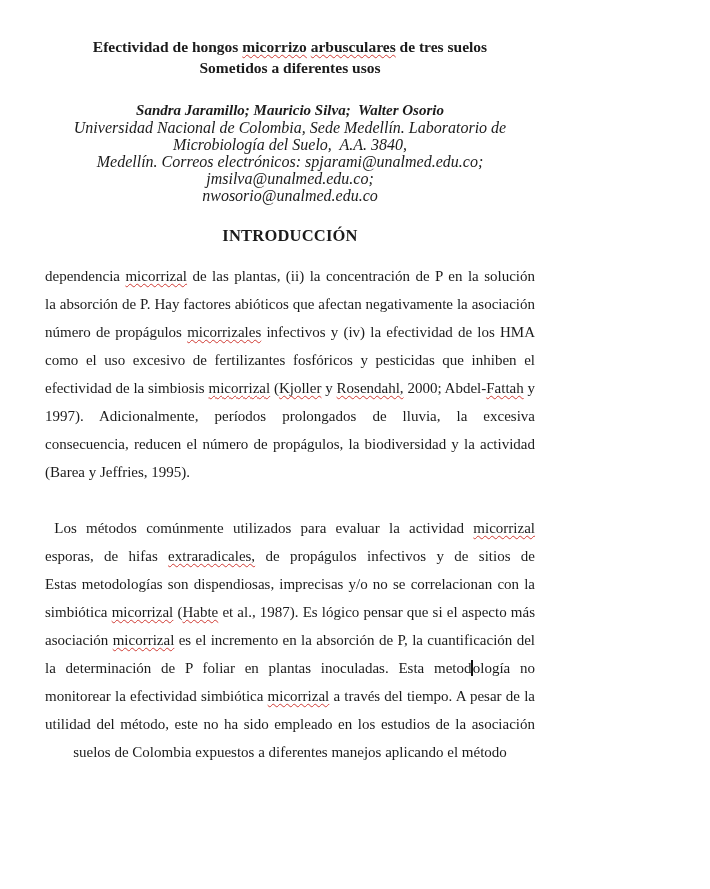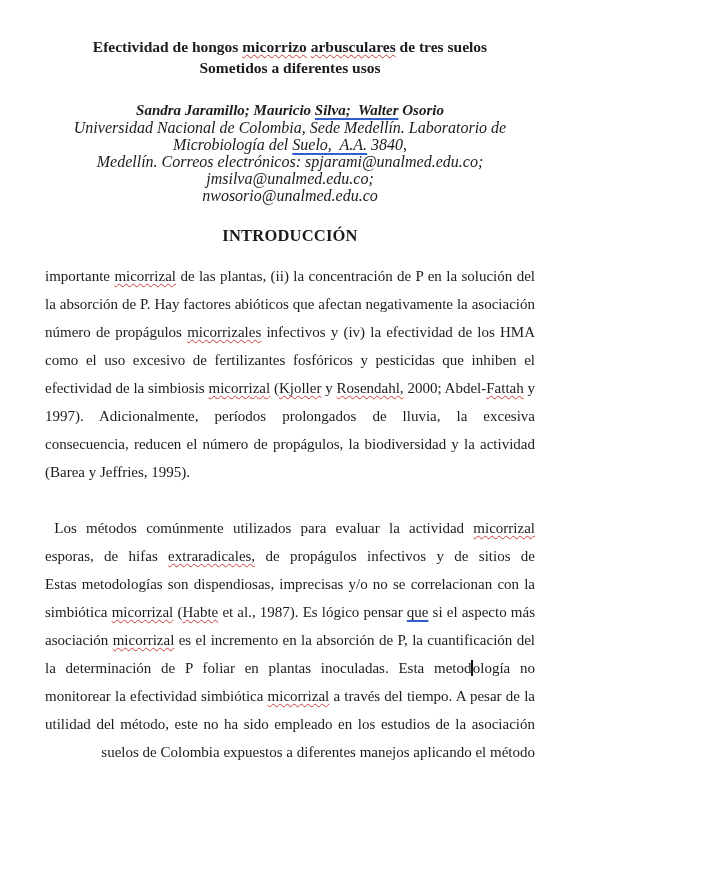--- a/index.html
+++ b/index.html
@@ -9,28 +9,28 @@
     font-family:"Liberation Serif","DejaVu Serif",serif;
     position:relative;
   }
   .title{margin:36px 0 0;font-size:15.5px;line-height:21px;font-weight:bold;text-align:center;}
   .authors{margin:24px 0 0;font-size:15px;line-height:17px;font-weight:bold;font-style:italic;text-align:center;}
   .affil-line{font-size:16px;line-height:17px;font-style:italic;text-align:center;}
   .section-heading{margin:22px 0 16px;font-size:16.5px;line-height:20px;font-weight:bold;text-align:center;letter-spacing:.2px;}
   .para{margin-top:4px;font-size:15px;}
   .para.second{margin-top:28px;}
   .line{line-height:28px;height:28px;overflow:hidden;text-align:justify;text-align-last:justify;}
-  .line.last{text-align:right;text-align-last:left;}
+  .line.last{text-align:center;text-align-last:left;}
   .seg-red{
     text-decoration:underline;text-decoration-style:wavy;
     text-decoration-color:#cf3a33;text-decoration-thickness:1px;
     text-underline-offset:2px;text-decoration-skip-ink:none;
   }
   .seg-blue{
-    text-decoration:underline;text-decoration-style:solid;
+    text-decoration-style:solid;
     text-decoration-color:#2f5fce;text-decoration-thickness:1.5px;
     text-underline-offset:3px;text-decoration-skip-ink:none;
   }
   .caret{display:inline-block;width:1.3px;height:16px;background:#111;vertical-align:-3px;}
 </style>
 </head>
 <body>
 
 <div class="page">
   <div class="title">
@@ -42,21 +42,21 @@
 
   <div>
     <div class="affil-line"><span class="seg">Universidad Nacional de Colombia, Sede Medellín. Laboratorio de Microbiología del </span><span class="seg seg-blue">Suelo,&nbsp; A.A.</span><span class="seg"> 3840,</span></div>
     <div class="affil-line"><span class="seg">Medellín. Correos electrónicos: spjarami@unalmed.edu.co; jmsilva@unalmed.edu.co;</span></div>
     <div class="affil-line"><span class="seg">nwosorio@unalmed.edu.co</span></div>
   </div>
 
   <div class="section-heading">INTRODUCCIÓN</div>
 
   <div class="para">
-      <div class="line"><span class="seg">importante </span><span class="seg seg-red">micorrizal</span><span class="seg"> de las plantas, (ii) la concentración de P en la solución del suelo, (iii) el</span></div>
+      <div class="line"><span class="seg">dependencia </span><span class="seg seg-red">micorrizal</span><span class="seg"> de las plantas, (ii) la concentración de P en la solución del suelo, (iii) el</span></div>
       <div class="line"><span class="seg">la absorción de P. Hay factores abióticos que afectan negativamente la asociación </span><span class="seg seg-red">micorrizal</span></div>
       <div class="line"><span class="seg">número de propágulos </span><span class="seg seg-red">micorrizales</span><span class="seg"> infectivos y (iv) la efectividad de los HMA para incrementar</span></div>
       <div class="line"><span class="seg">como el uso excesivo de fertilizantes fosfóricos y pesticidas que inhiben el establecimiento y la</span></div>
       <div class="line"><span class="seg">efectividad de la simbiosis </span><span class="seg seg-red">micorrizal</span><span class="seg"> (</span><span class="seg seg-red">Kjoller</span><span class="seg"> y </span><span class="seg seg-red">Rosendahl,</span><span class="seg"> 2000; Abdel-</span><span class="seg seg-red">Fattah</span><span class="seg"> y </span><span class="seg seg-red">Mankarious,</span></div>
       <div class="line"><span class="seg">1997). Adicionalmente, períodos prolongados de lluvia, la excesiva mecanización agrícola, la</span></div>
       <div class="line"><span class="seg">consecuencia, reducen el número de propágulos, la biodiversidad y la actividad de los HMA</span></div>
       <div class="line last"><span class="seg">(Barea y Jeffries, 1995).</span></div>
     </div>
   <div class="para second">
       <div class="line"><span class="seg">&nbsp;Los métodos comúnmente utilizados para evaluar la actividad </span><span class="seg seg-red">micorrizal</span><span class="seg"> incluyen el conteo de</span></div>

